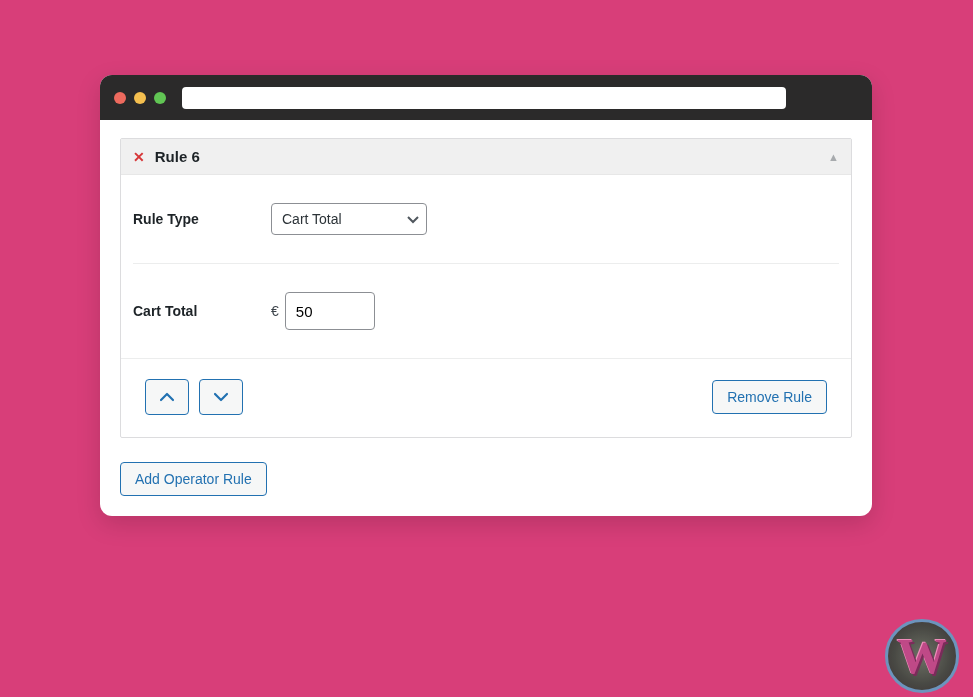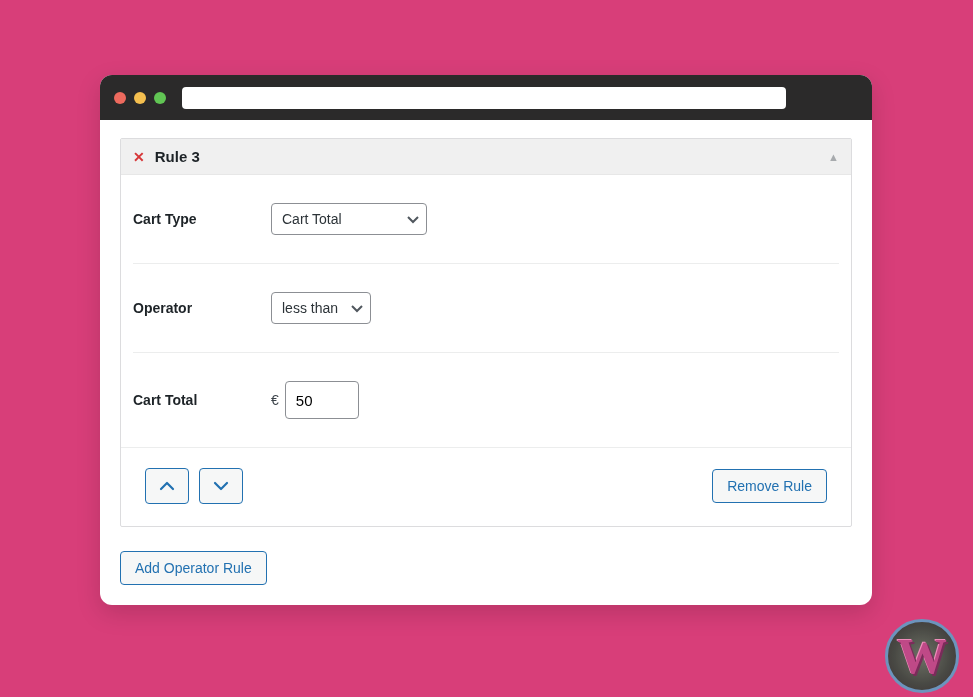--- a/index.html
+++ b/index.html
@@ -116,21 +116,21 @@
     color: #50575e;
   }
   .currency-prefix {
     margin-right: 6px;
     color: #3c434a;
   }
   .num-input {
     border: 1px solid #8c8f94;
     border-radius: 4px;
     height: 38px;
-    width: 74px;
+    width: 90px;
     padding: 0 10px;
     font-size: 15px;
   }
   .divider-full {
     height: 1px;
     background: #eceded;
     margin: 0 -12px;
   }
   .rule-actions {
     padding: 20px 12px 22px;
@@ -214,53 +214,40 @@
       <div class="tl-dot tl-green"></div>
     </div>
     <div class="url-bar"></div>
   </div>
 
   <div class="content">
 
     <div class="rule-container">
       <div class="rule-header">
         <span class="rule-x">✕</span>
-        <span class="rule-title">Rule 3</span>
+        <span class="rule-title">Rule 6</span>
         <span class="collapse-caret">▲</span>
       </div>
 
       <div class="rule-body">
 
         <div class="field-row">
-          <div class="field-label">Cart Type</div>
+          <div class="field-label">Rule Type</div>
           <div class="select-wrap">
             <select class="select sel-wide">
               <option>Cart Total</option>
             </select>
             <span class="select-caret">
               <svg viewBox="0 0 12 8" width="12" height="8">
                   <path d="M1 1l5 5 5-5" fill="none" stroke="currentColor" stroke-width="2"></path>
                 </svg>
             </span>
           </div>
         </div>
 
-        <div class="field-row">
-          <div class="field-label">Operator</div>
-          <div class="select-wrap">
-            <select class="select sel-med">
-              <option>less than</option>
-            </select>
-            <span class="select-caret">
-              <svg viewBox="0 0 12 8" width="12" height="8">
-                  <path d="M1 1l5 5 5-5" fill="none" stroke="currentColor" stroke-width="2"></path>
-                </svg>
-            </span>
-          </div>
-        </div>
 
         <div class="field-row" style="border-bottom:none;">
           <div class="field-label">Cart Total</div>
           <span class="currency-prefix">€</span>
           <input class="num-input" type="text" value="50" style="">
         </div>
 
         <div class="divider-full"></div>
 
         <div class="rule-actions">

